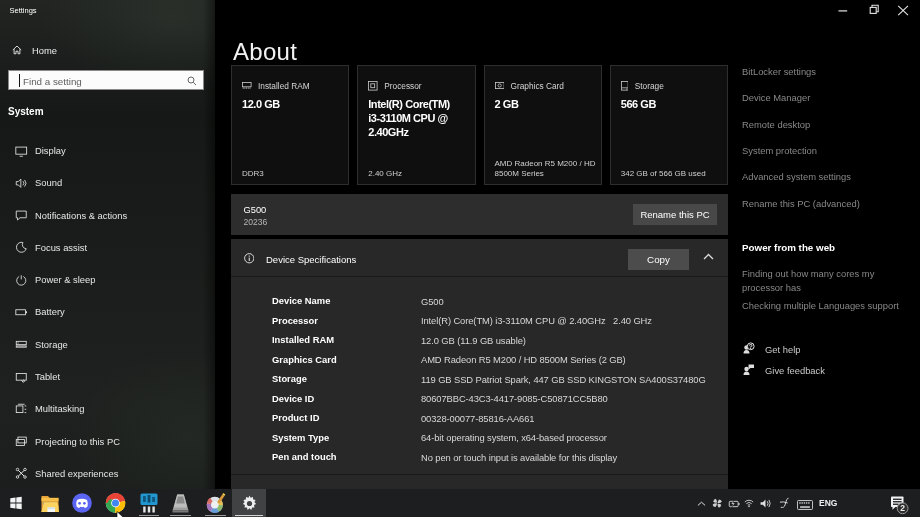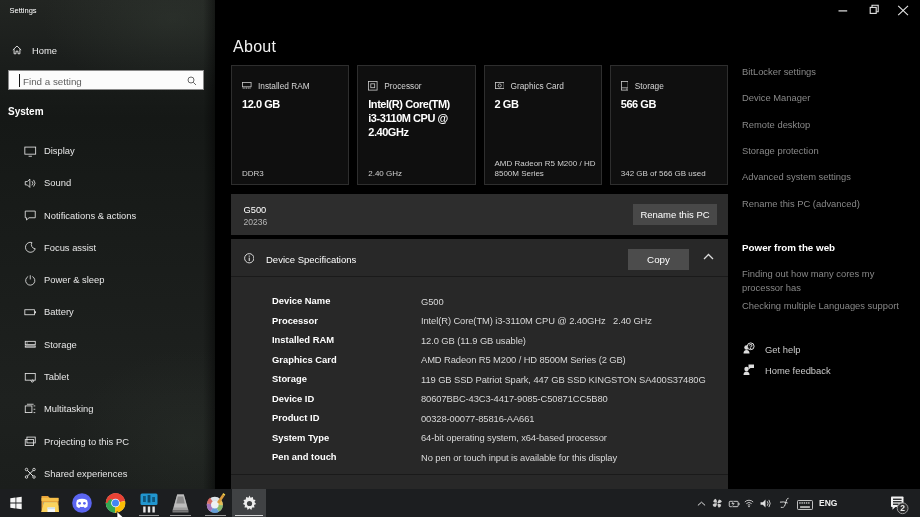--- a/index.html
+++ b/index.html
@@ -9,33 +9,33 @@
 #sidebar { position:absolute; left:0; top:0; width:215px; height:489px;
   background:
     radial-gradient(ellipse 170px 130px at 88% 90%, rgba(58,68,58,0.22), rgba(0,0,0,0) 70%),
     radial-gradient(ellipse 180px 100px at 80% 4%, rgba(64,74,64,0.30), rgba(0,0,0,0) 72%),
     linear-gradient(180deg,#222522 0%,#1b1e1c 12%,#151816 24%,#181b19 42%,#1b1e1c 62%,#1e211f 82%,#1b1e1c 100%);
 }
 #sidebar::before { content:""; position:absolute; right:0; top:0; width:12px; height:100%;
   background:linear-gradient(90deg,rgba(0,0,0,0) 0%,rgba(0,0,0,0.45) 100%); }
 
 .settings-title { position:absolute; left:9.5px; top:6px; font-size:7.5px; color:#fff; z-index:3; }
-.navrow { position:absolute; left:12px; width:215px; height:32px; z-index:3; }
+.navrow { position:absolute; left:3px; width:215px; height:32px; z-index:3; }
 .navrow svg { position:absolute; left:12px; top:9.5px; width:12.5px; height:12.5px; }
 .navrow .t { position:absolute; left:32px; top:10px; font-size:9.4px; color:#e6e6e6; white-space:nowrap; }
 #homerow { position:absolute; left:0; top:42px; width:215px; height:16px; z-index:3; }
 #homerow svg { position:absolute; left:11.5px; top:2.5px; }
 #homerow .t { position:absolute; left:32px; top:3px; font-size:9.4px; color:#ececec; }
 #searchbox { position:absolute; left:8px; top:70px; width:196px; height:20px; background:#fcfcfc; border:1px solid #8a8a8a; z-index:3; }
 #searchbox .ph { position:absolute; left:14px; top:4.5px; font-size:9.8px; color:#606060; }
 #searchbox .caret { position:absolute; left:10px; top:3px; width:1px; height:13px; background:#111; }
 #searchbox svg { position:absolute; right:6px; top:5px; }
 #systemhdr { position:absolute; left:8px; top:106px; font-size:10px; font-weight:bold; color:#fff; z-index:3; }
 
-#about { position:absolute; left:233px; top:38px; font-size:16px; color:#f2f2f2; letter-spacing:0.3px; }
+#about { position:absolute; left:233px; top:38px; font-size:24px; color:#f2f2f2; letter-spacing:0.3px; }
 #cards { position:absolute; left:231px; top:65px; width:497px; height:120px; display:flex; gap:8px; }
 .card { position:relative; flex:1; background:#0f0f0f; border:1px solid #2e2e2e; padding:15px 10px 0; }
 .card .head { display:flex; align-items:center; gap:6.5px; height:9.5px; }
 .card .head .lbl { font-size:8.3px; color:#d6d6d6; }
 .card .val { margin-top:6px; font-size:11px; letter-spacing:-0.45px; line-height:14px; font-weight:bold; color:#fff; }
 .card .foot { position:absolute; left:10px; bottom:5px; width:107px; font-size:8px; line-height:9.8px; color:#d0d0d0; }
 #g500row { position:absolute; left:231px; top:194px; width:497px; height:41px; background:#2d2d2d; }
 #g500row .n1 { position:absolute; left:12.5px; top:10.5px; font-size:9.3px; color:#fff; }
 #g500row .n2 { position:absolute; left:12.5px; top:22.5px; font-size:8.6px; color:#b5b5b5; }
 #renbtn { position:absolute; right:11px; top:10px; width:84px; height:21px; background:#484848; color:#fff; font-size:9.5px; text-align:center; line-height:21px; }
@@ -272,42 +272,42 @@
     <div class="srow" style="top:212px">
         <div class="sl">Pen and touch</div>
         <div class="sv">No pen or touch input is available for this display</div>
       </div>
     <div class="botdiv"></div>
   </div>
 
   <div class="rlink" style="top:66px">BitLocker settings</div>
   <div class="rlink" style="top:92.3px">Device Manager</div>
   <div class="rlink" style="top:118.6px">Remote desktop</div>
-  <div class="rlink" style="top:144.9px">Storage protection</div>
+  <div class="rlink" style="top:144.9px">System protection</div>
   <div class="rlink" style="top:171.2px">Advanced system settings</div>
   <div class="rlink" style="top:197.5px">Rename this PC (advanced)</div>
   <div id="helphdr">Power from the web</div>
   <div class="rlink" style="top:267px; line-height:13.5px">Finding out how many cores my<br>processor has</div>
   <div class="rlink" style="top:299.5px">Checking multiple Languages support</div>
   <div class="hrow" style="top:342px">
     <svg width="13" height="13" viewBox="0 0 13 13">
         <path d="M1.5 11.5 q0-3.5 3-3.5 q3 0 3 3.5 z" fill="#ddd"></path>
         <circle cx="4.5" cy="5.5" r="2.2" fill="#ddd"></circle>
         <circle cx="8.7" cy="4.3" r="3.4" fill="#111" stroke="#ddd" stroke-width="1"></circle>
         <text x="8.7" y="6.8" font-size="6.5" font-weight="bold" text-anchor="middle" fill="#ddd" font-family="Liberation Sans">?</text>
       </svg>
     <div class="t">Get help</div>
   </div>
   <div class="hrow" style="top:362.5px">
     <svg width="13" height="13" viewBox="0 0 13 13">
         <path d="M1.5 12 q0-3.5 3-3.5 q3 0 3 3.5 z" fill="#ddd"></path>
         <circle cx="4.5" cy="6" r="2.2" fill="#ddd"></circle>
         <path d="M6.5 1.5 h5.5 v3.5 h-3.5 l-2 1.5 z" fill="#ddd"></path>
       </svg>
-    <div class="t">Home feedback</div>
+    <div class="t">Give feedback</div>
   </div>
 
   <svg class="wc" style="left:836px" width="16" height="22">
       <rect x="2.5" y="10.3" width="8.7" height="1.2" fill="#e4e4e4"></rect>
     </svg>
   <svg class="wc" style="left:868px" width="16" height="22">
       <path d="M4 7.2 L4 5.3 L10.2 5.3 L10.2 11.8 L8.3 11.8" fill="none" stroke="#e4e4e4" stroke-width="1.1"></path>
       <rect x="2.2" y="7.4" width="6" height="6" fill="none" stroke="#e4e4e4" stroke-width="1.1"></rect>
     </svg>
   <svg class="wc" style="left:895px" width="18" height="22">

